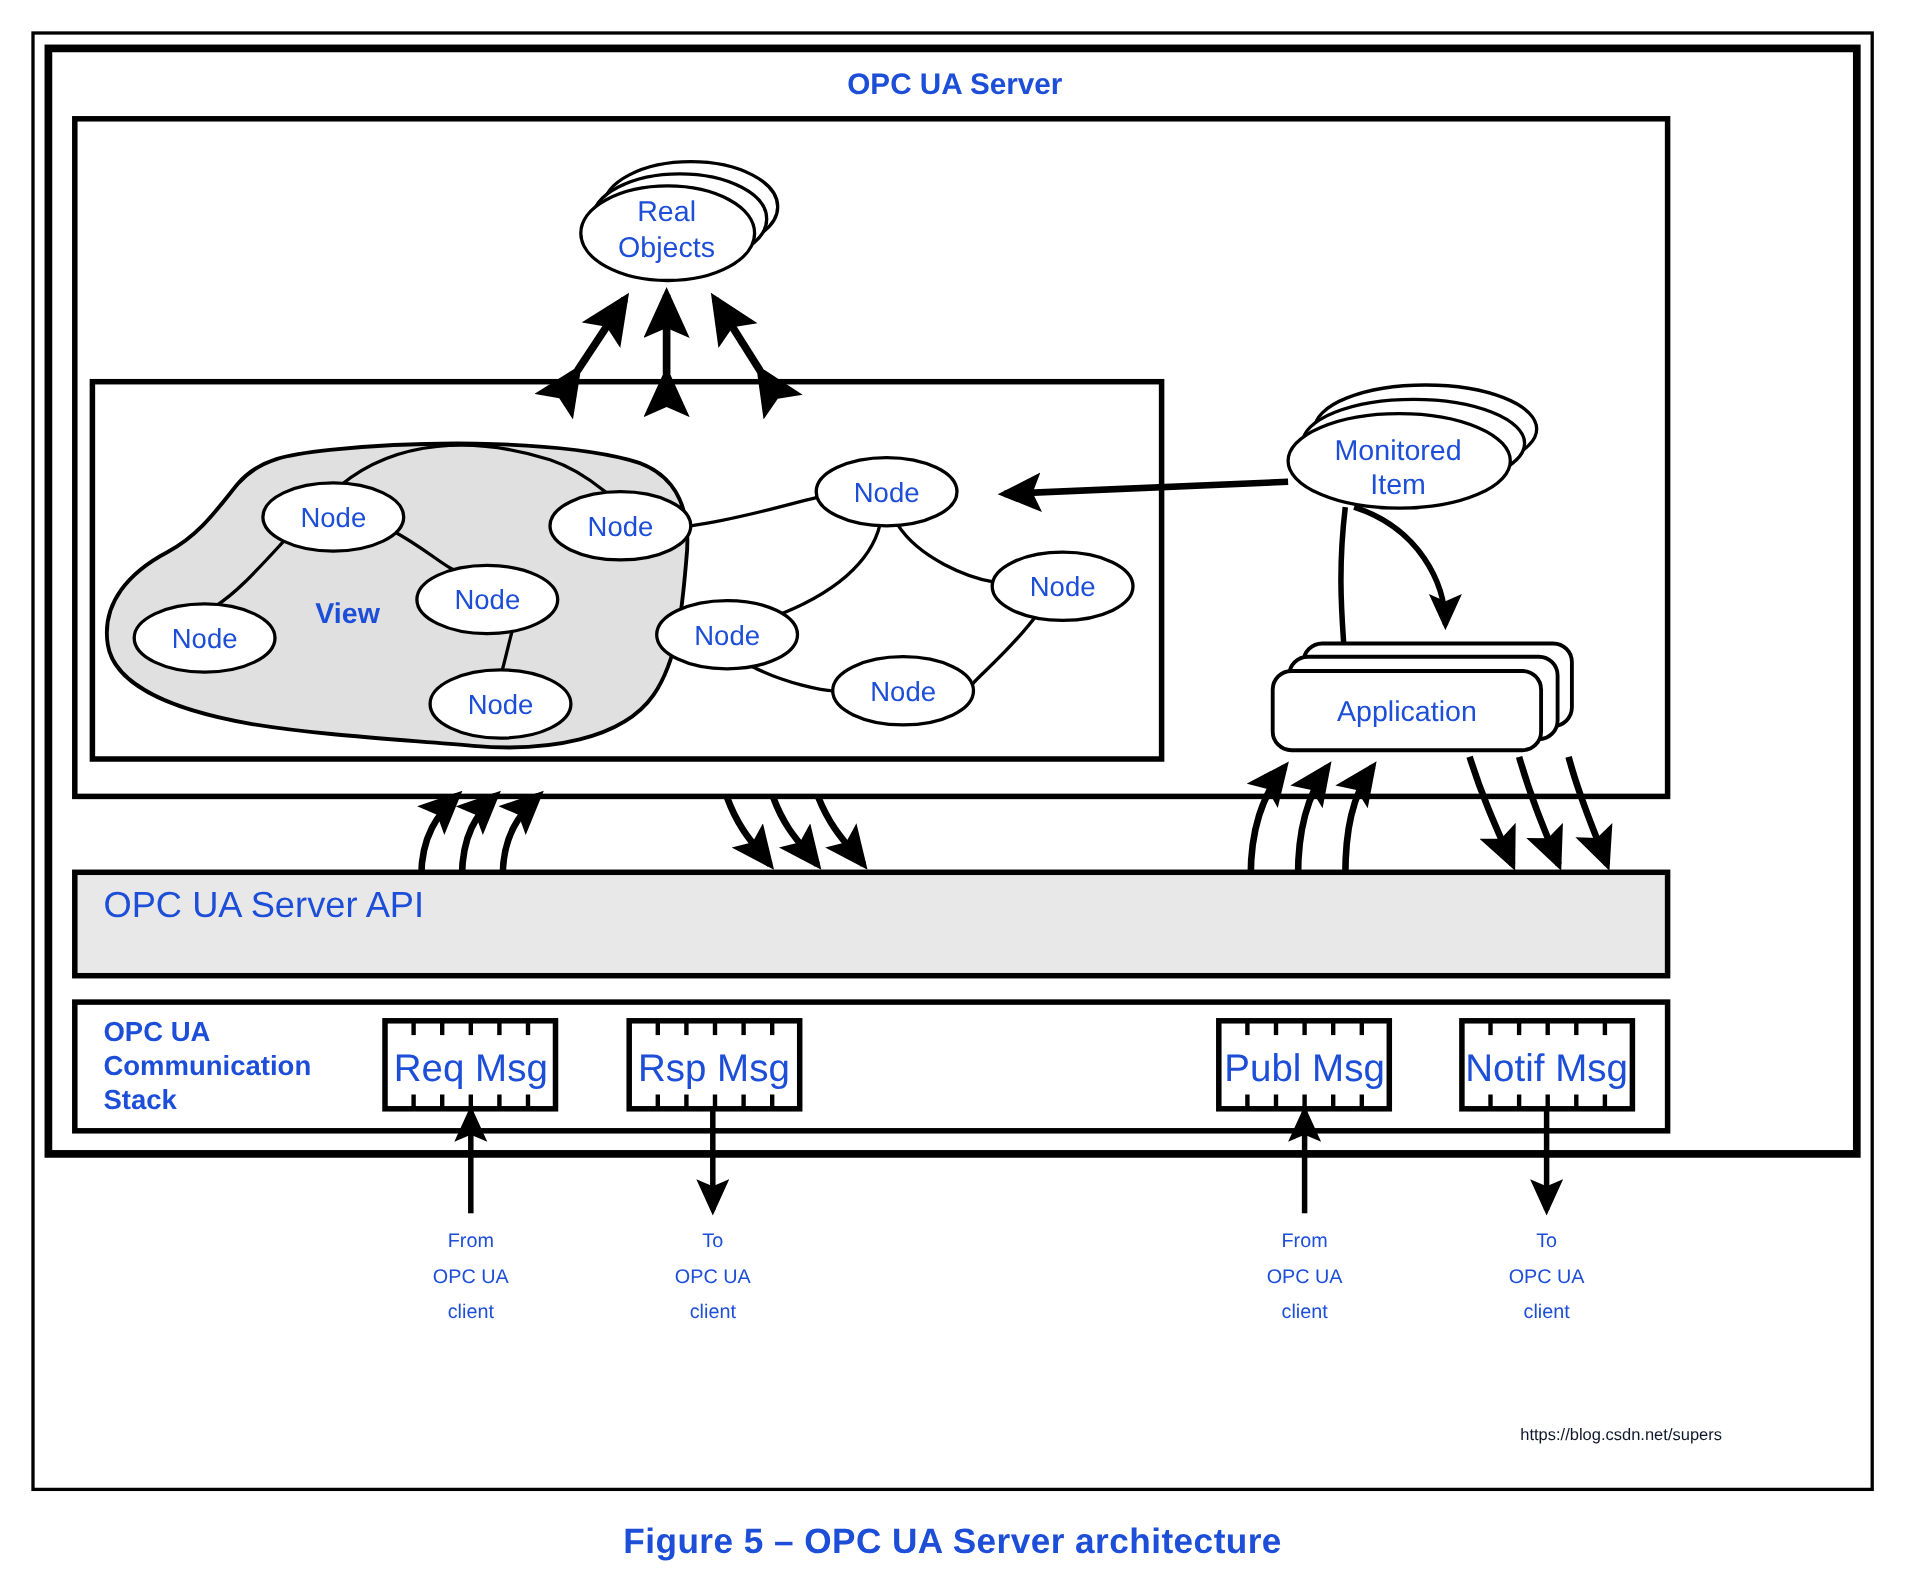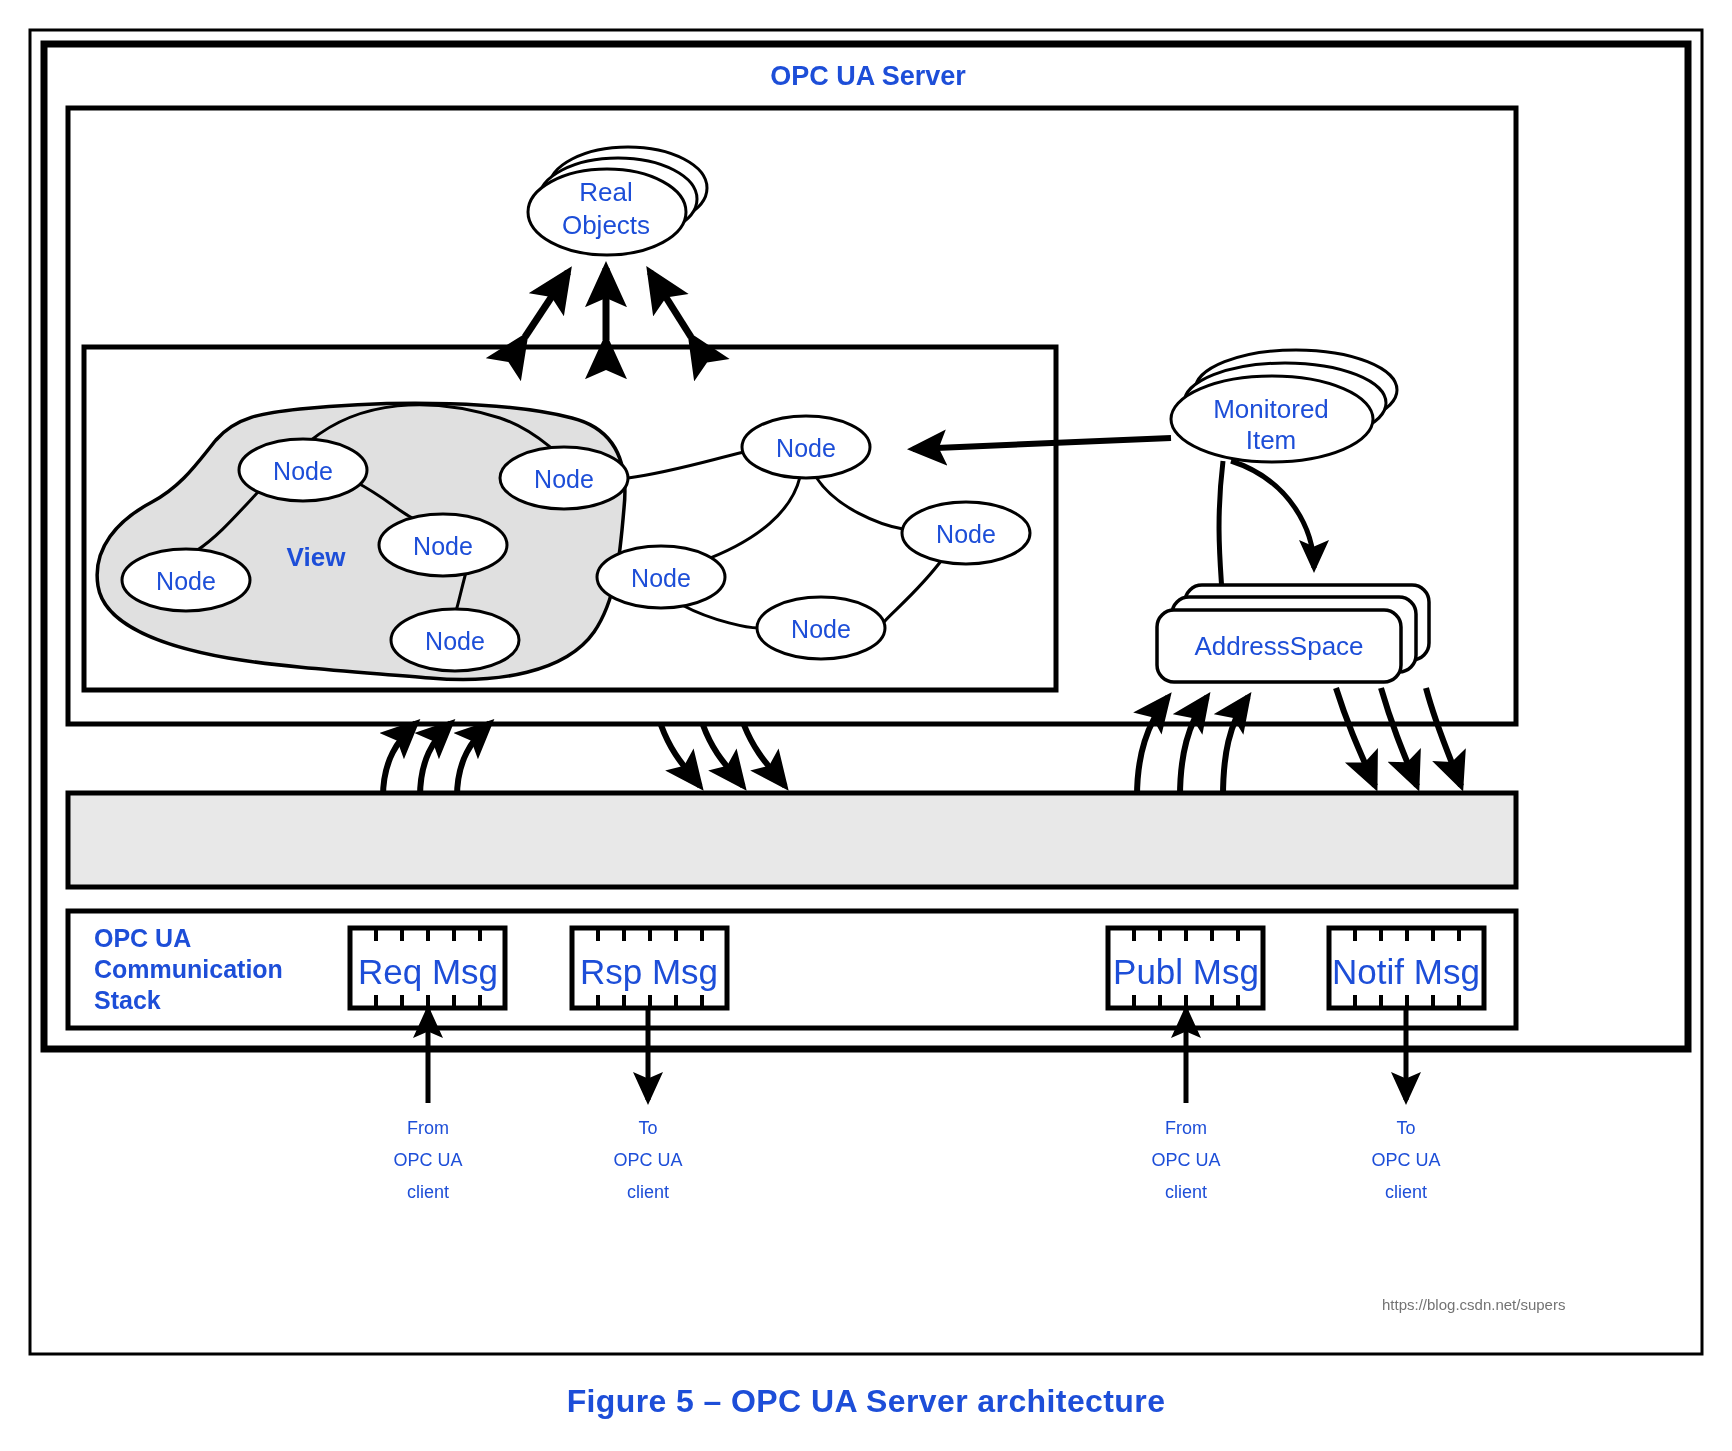--- a/index.html
+++ b/index.html
@@ -45,21 +45,21 @@
   .t-addr-ital { font-size: 25px; font-weight: bold; font-style: italic; }
   .t-node { font-size: 25px; font-weight: normal; }
   .t-view { font-size: 26px; font-weight: bold; }
   .t-ellipse { font-size: 26px; font-weight: normal; }
   .t-sub { font-size: 26px; font-weight: normal; }
   .t-api { font-size: 33px; font-weight: normal; }
   .t-stack { font-size: 25px; font-weight: bold; }
   .t-msg { font-size: 35px; font-weight: normal; }
   .t-clientlabel { font-size: 18px; font-weight: normal; }
   .t-caption { font-size: 32px; font-weight: bold; letter-spacing: 0.4px; }
-  .t-watermark { font-size: 15px; color: #737373; }
+  .t-watermark { font-size: 15px; color: #0f172a; }
 </style>
 </head>
 <body>
 
 <div id="root">
 
   <svg class="layer" viewBox="0 0 1732 1451">
     <defs>
       <marker id="ah" markerWidth="10" markerHeight="10" refX="6.2" refY="3.2" orient="auto" markerUnits="strokeWidth">
         <path d="M0,0.2 L7,3.2 L0,6.2 L1.4,3.2 Z" fill="#000"></path>
@@ -260,22 +260,23 @@
   <div class="lbl t-node ctr" style="left:806px; top:434px;">Node</div>
   <div class="lbl t-node ctr" style="left:661px; top:564px;">Node</div>
   <div class="lbl t-node ctr" style="left:966px; top:520px;">Node</div>
   <div class="lbl t-node ctr" style="left:821px; top:615px;">Node</div>
 
   <div class="lbl t-view ctr" style="left:316px; top:543px;">View</div>
 
   <div class="lbl t-ellipse ctr" style="left:1271px; top:395px;">Monitored</div>
   <div class="lbl t-ellipse ctr" style="left:1271px; top:426px;">Item</div>
 
-  <div class="lbl t-sub ctr" style="left:1279px; top:632px;">AddressSpace</div>
-
+  <div class="lbl t-sub ctr" style="left:1279px; top:632px;">Application</div>
+
+  <div class="lbl t-api" style="left:94px; top:805px;">OPC UA Server API</div>
 
   <div class="lbl t-stack" style="left:94px; top:924px;">OPC UA</div>
   <div class="lbl t-stack" style="left:94px; top:955px;">Communication</div>
   <div class="lbl t-stack" style="left:94px; top:986px;">Stack</div>
 
   <div class="lbl t-msg ctr" style="left:428px; top:952px;">Req Msg</div>
   <div class="lbl t-msg ctr" style="left:649px; top:952px;">Rsp Msg</div>
   <div class="lbl t-msg ctr" style="left:1186px; top:952px;">Publ Msg</div>
   <div class="lbl t-msg ctr" style="left:1406px; top:952px;">Notif Msg</div>
 

